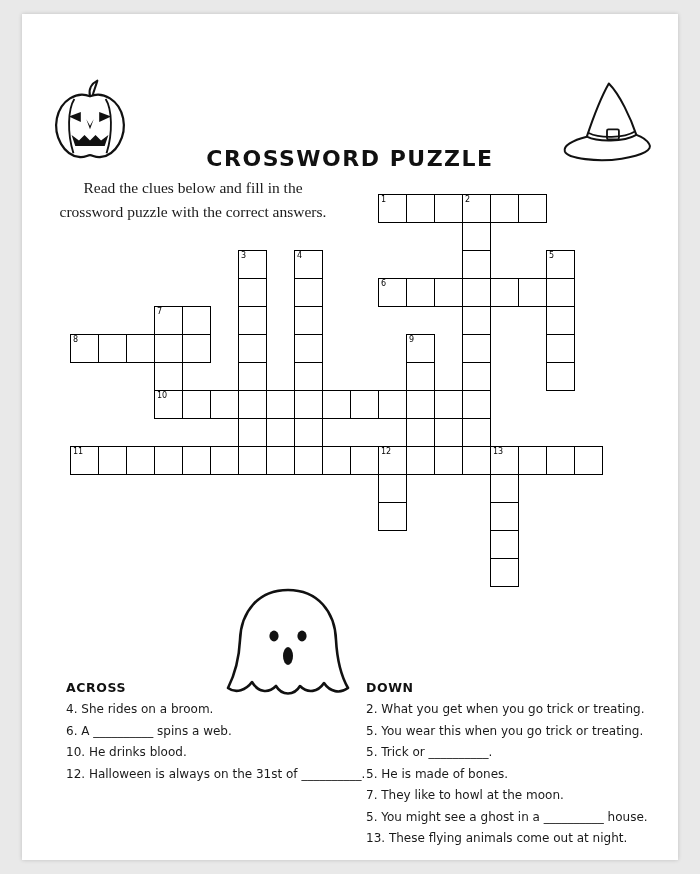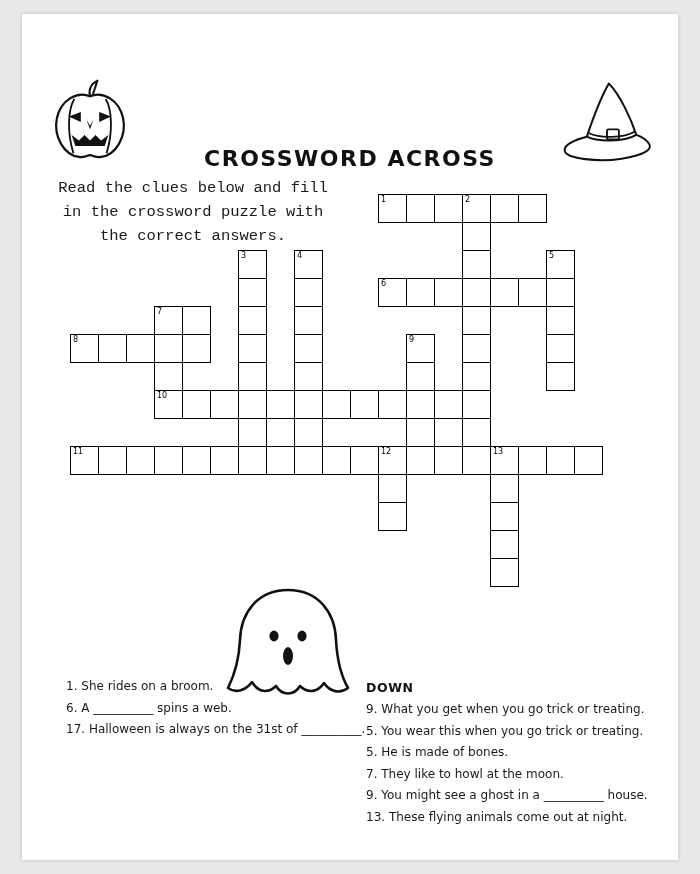--- a/index.html
+++ b/index.html
@@ -60,21 +60,21 @@
     right: 16px; top: 26px;
     width: 110px; height: 96px;
   }
 
   
   .instructions {
     position: absolute;
     left: 36px; top: 162px;
     width: 270px;
     text-align: center;
-    font-family: Liberation Mono, monospace;
+    font-family: Liberation Serif, serif;
     font-size: 15.5px;
     line-height: 1.55;
     color: #1a1a1a;
   }
 
   
   .grid {
     position: absolute;
     left: 48px;
     top: 180px;
@@ -148,21 +148,21 @@
       <path d="M50 22 C48 14 52 8 58 5 C56 12 54 16 53 21" fill="none" stroke="#111" stroke-width="2.2" stroke-linejoin="round"></path>
       <path d="M50 22 C36 16 18 26 14 46 C10 66 22 86 38 88 C44 89 47 86 50 86 C53 86 56 89 62 88 C78 86 90 66 86 46 C82 26 64 16 50 22 Z" fill="none" stroke="#111" stroke-width="2.4"></path>
       <path d="M33 25 C26 36 25 62 32 84" fill="none" stroke="#111" stroke-width="2"></path>
       <path d="M67 25 C74 36 75 62 68 84" fill="none" stroke="#111" stroke-width="2"></path>
       <path d="M27 44 L40 39 L40 50 Z" fill="#111"></path>
       <path d="M73 44 L60 39 L60 50 Z" fill="#111"></path>
       <path d="M46 47 L50 54 L54 47 L50 58 Z" fill="#111"></path>
       <path d="M30 64 L38 70 L44 64 L50 70 L56 64 L62 70 L70 64 L66 76 L34 76 Z" fill="#111"></path>
     </svg>
 
-    <div class="subtitle">CROSSWORD ACROSS</div>
+    <div class="subtitle">CROSSWORD PUZZLE</div>
 
     <svg class="hat" viewBox="0 0 120 100">
       <path d="M62 8 C54 22 44 48 38 66 C50 72 78 72 92 64 C86 46 74 20 62 8 Z" fill="none" stroke="#111" stroke-width="2.2" stroke-linejoin="round"></path>
       <path d="M38 66 C22 70 12 76 14 82 C17 90 50 94 76 90 C100 86 110 80 106 74 C103 69 98 66 92 64" fill="none" stroke="#111" stroke-width="2.2" stroke-linejoin="round"></path>
       <path d="M40 62 C52 68 78 68 91 60" fill="none" stroke="#111" stroke-width="2"></path>
       <rect x="60" y="58" width="13" height="11" rx="1.5" fill="none" stroke="#111" stroke-width="2"></rect>
     </svg>
   </div>
 
   <div class="instructions">Read the clues below and fill in the crossword puzzle with the correct answers.</div>
@@ -283,28 +283,31 @@
     <path d="M80 6 C50 6 33 28 32 56 C31 76 26 92 20 104 C28 110 38 106 44 98 C50 108 60 110 68 102
              C74 112 86 112 92 102 C100 110 110 108 116 99 C122 108 132 110 140 104
              C132 90 129 74 128 56 C127 28 110 6 80 6 Z" fill="#ffffff" stroke="#111" stroke-width="2.6" stroke-linejoin="round"></path>
     <ellipse cx="66" cy="52" rx="4.6" ry="5.4" fill="#111"></ellipse>
     <ellipse cx="94" cy="52" rx="4.6" ry="5.4" fill="#111"></ellipse>
     <ellipse cx="80" cy="72" rx="5" ry="9" fill="#111"></ellipse>
   </svg>
 
   <div class="clues">
     <div class="col col-across">
-      <div class="clue">1. She rides on a broom.</div>
+      <div class="clue-head">ACROSS</div>
+      <div class="clue">4. She rides on a broom.</div>
       <div class="clue">6. A __________ spins a web.</div>
-      <div class="clue">17. Halloween is always on the 31st of __________.</div>
+      <div class="clue">10. He drinks blood.</div>
+      <div class="clue">12. Halloween is always on the 31st of __________.</div>
     </div>
     <div class="col col-down">
       <div class="clue-head">DOWN</div>
-      <div class="clue">9. What you get when you go trick or treating.</div>
+      <div class="clue">2. What you get when you go trick or treating.</div>
       <div class="clue">5. You wear this when you go trick or treating.</div>
+      <div class="clue">5. Trick or __________.</div>
       <div class="clue">5. He is made of bones.</div>
       <div class="clue">7. They like to howl at the moon.</div>
-      <div class="clue">9. You might see a ghost in a __________ house.</div>
+      <div class="clue">5. You might see a ghost in a __________ house.</div>
       <div class="clue">13. These flying animals come out at night.</div>
     </div>
   </div>
 
 </div>
 
 </body></html>

